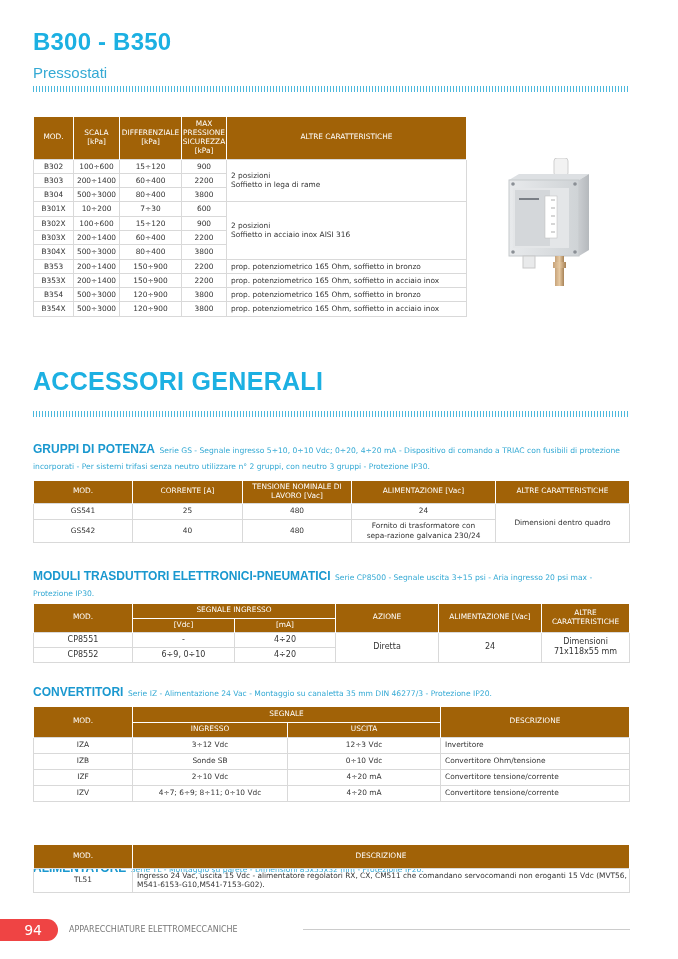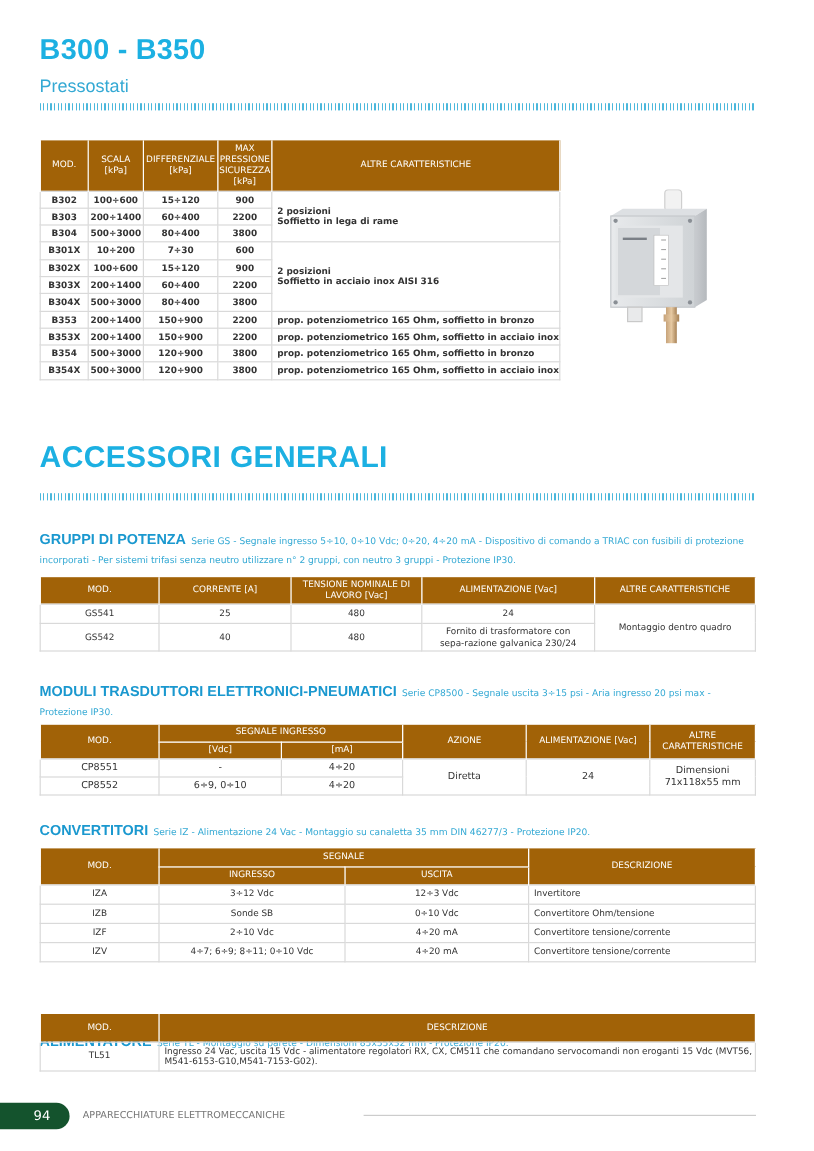--- a/index.html
+++ b/index.html
@@ -13,21 +13,21 @@
   .stripe2 { left: 33px; top: 411px; width: 597px; }
 
   table { position: absolute; border-collapse: collapse; font-size: 7.4px; color: #333; table-layout: fixed; }
   th { background: #a16207; color: #ffffff; font-weight: normal; text-align: center; vertical-align: middle; border-left: 1px solid #ffffff; border-right: 1px solid #ffffff; line-height: 1.2; }
   th.sub { border-top: 1px solid #ffffff; }
   td { border: 1px solid #d9d9d9; text-align: center; vertical-align: middle; line-height: 1.25; }
   td.left { text-align: left; padding-left: 4px; }
 
   #t-press { left: 33px; top: 117px; width: 433px; }
   #t-press th { height: 42px; }
-  #t-press td { height: 14.3px; font-weight: bold; }
+  #t-press td { height: 14.3px; }
 
   .photo { position: absolute; left: 505px; top: 158px; width: 120px; height: 145px; }
 
   .big-heading { position: absolute; left: 33px; top: 367px; font-family: "Liberation Sans", sans-serif; font-weight: bold; font-size: 25px; color: #1cb0e2; letter-spacing: 0.3px; }
 
   .sec { position: absolute; left: 33px; width: 597px; font-size: 7.6px; color: #34a9d4; line-height: 16px; }
   .sec b { font-family: "Liberation Sans", sans-serif; font-size: 12px; color: #1a98cf; font-weight: bold; margin-right: 2px; }
 
   #sec-gs { top: 441px; }
   #t-gs { left: 33px; top: 481px; width: 596px; }
@@ -43,21 +43,21 @@
   #sec-iz { top: 684px; }
   #t-iz { left: 33px; top: 707px; width: 596px; }
   #t-iz th { height: 15px; }
   #t-iz td { height: 16px; }
 
   #sec-tl { top: 860px; }
   #t-tl { left: 33px; top: 845px; width: 596px; }
   #t-tl th { height: 23px; }
   #t-tl td { height: 24px; }
 
-  .footer-tab { position: absolute; left: 0; top: 919px; width: 58px; height: 22px; background: #14532d; border-radius: 0 11px 11px 0; color: #ffffff; font-size: 11px; text-align: right; padding-right: 16px; line-height: 22px; }
+  .footer-tab { position: absolute; left: 0; top: 919px; width: 58px; height: 22px; background: #ef4444; border-radius: 0 11px 11px 0; color: #ffffff; font-size: 14px; text-align: right; padding-right: 16px; line-height: 22px; }
   .footer-text { position: absolute; left: 69px; top: 925px; font-size: 8px; color: #777; }
   .footer-line { position: absolute; left: 303px; top: 929px; width: 327px; height: 1px; background: #cccccc; }
 </style>
 </head>
 <body>
 
 <div class="title">B300 - B350</div>
 <div class="subtitle">Pressostati</div>
 <div class="stripe stripe1"></div>
 
@@ -216,21 +216,21 @@
       <th>ALIMENTAZIONE [Vac]</th>
       <th>ALTRE CARATTERISTICHE</th>
     </tr>
   </thead>
   <tbody>
     <tr>
       <td>GS541</td>
       <td>25</td>
       <td>480</td>
       <td>24</td>
-      <td rowspan="2">Montaggio dentro quadro</td>
+      <td rowspan="2">Dimensioni dentro quadro</td>
     </tr>
     <tr class="r2">
       <td>GS542</td>
       <td>40</td>
       <td>480</td>
       <td style="padding:0 14px">Fornito di trasformatore con sepa-razione galvanica 230/24</td>
     </tr>
   </tbody>
 </table>
 

